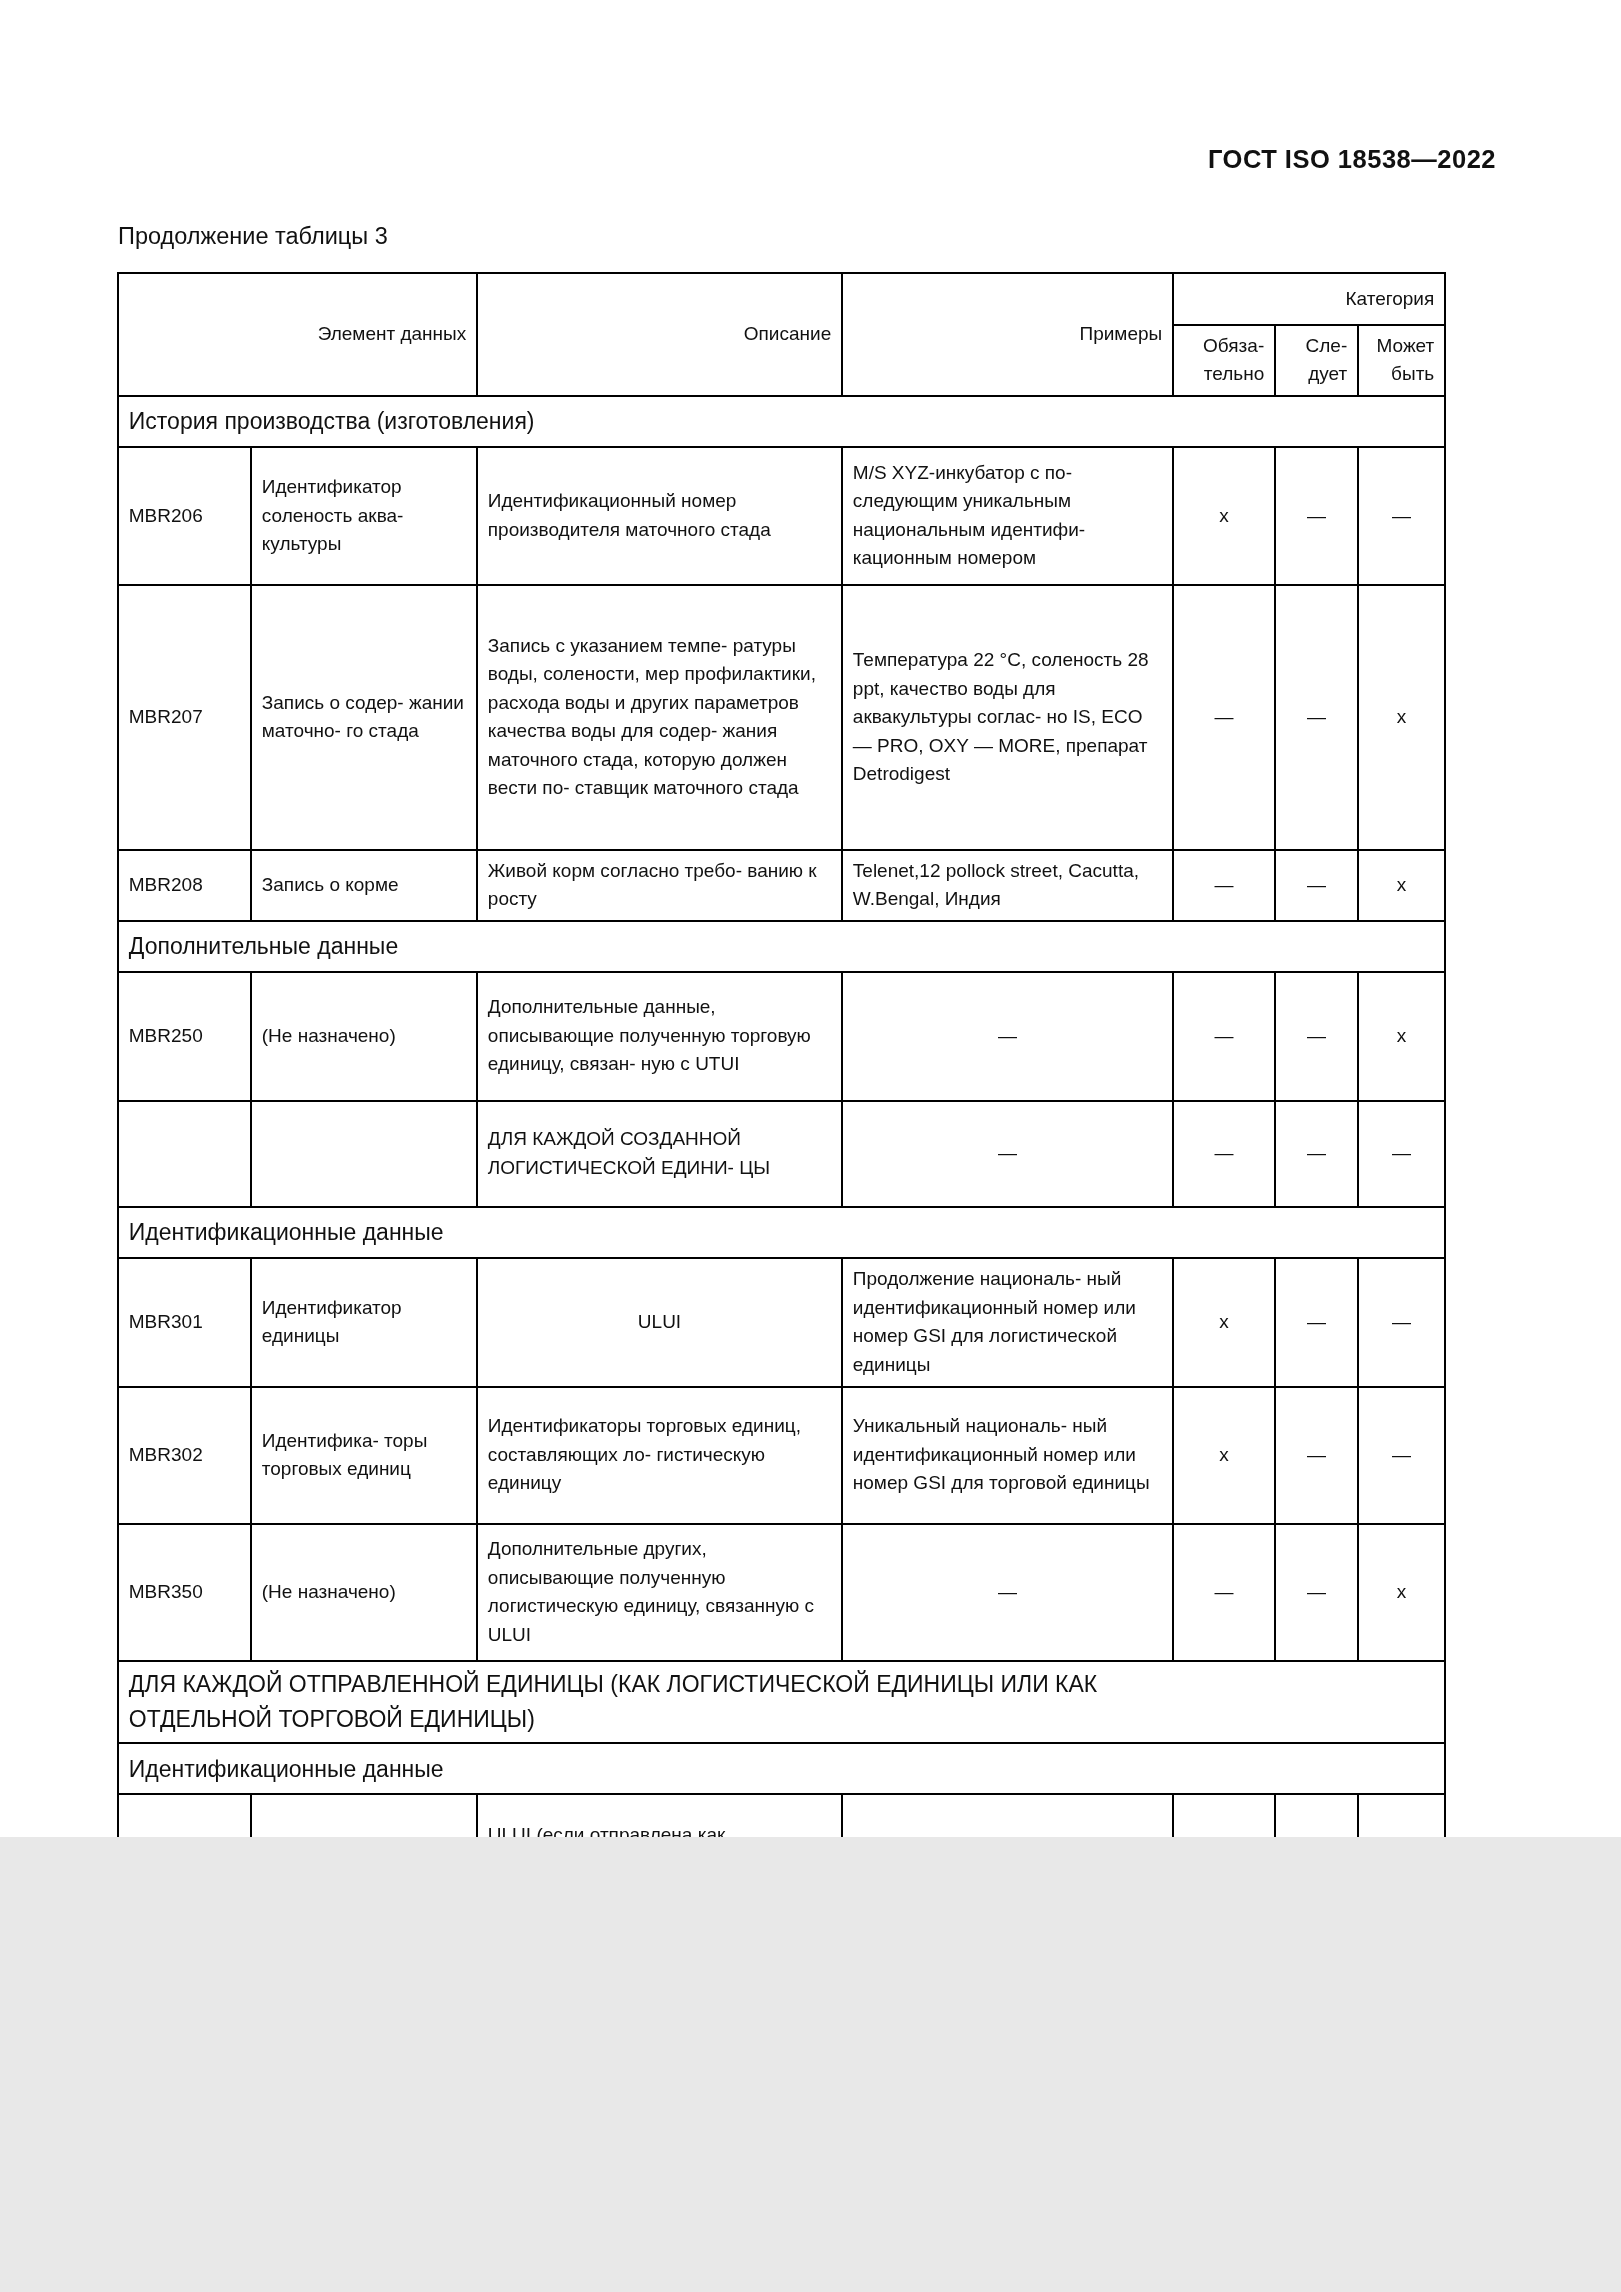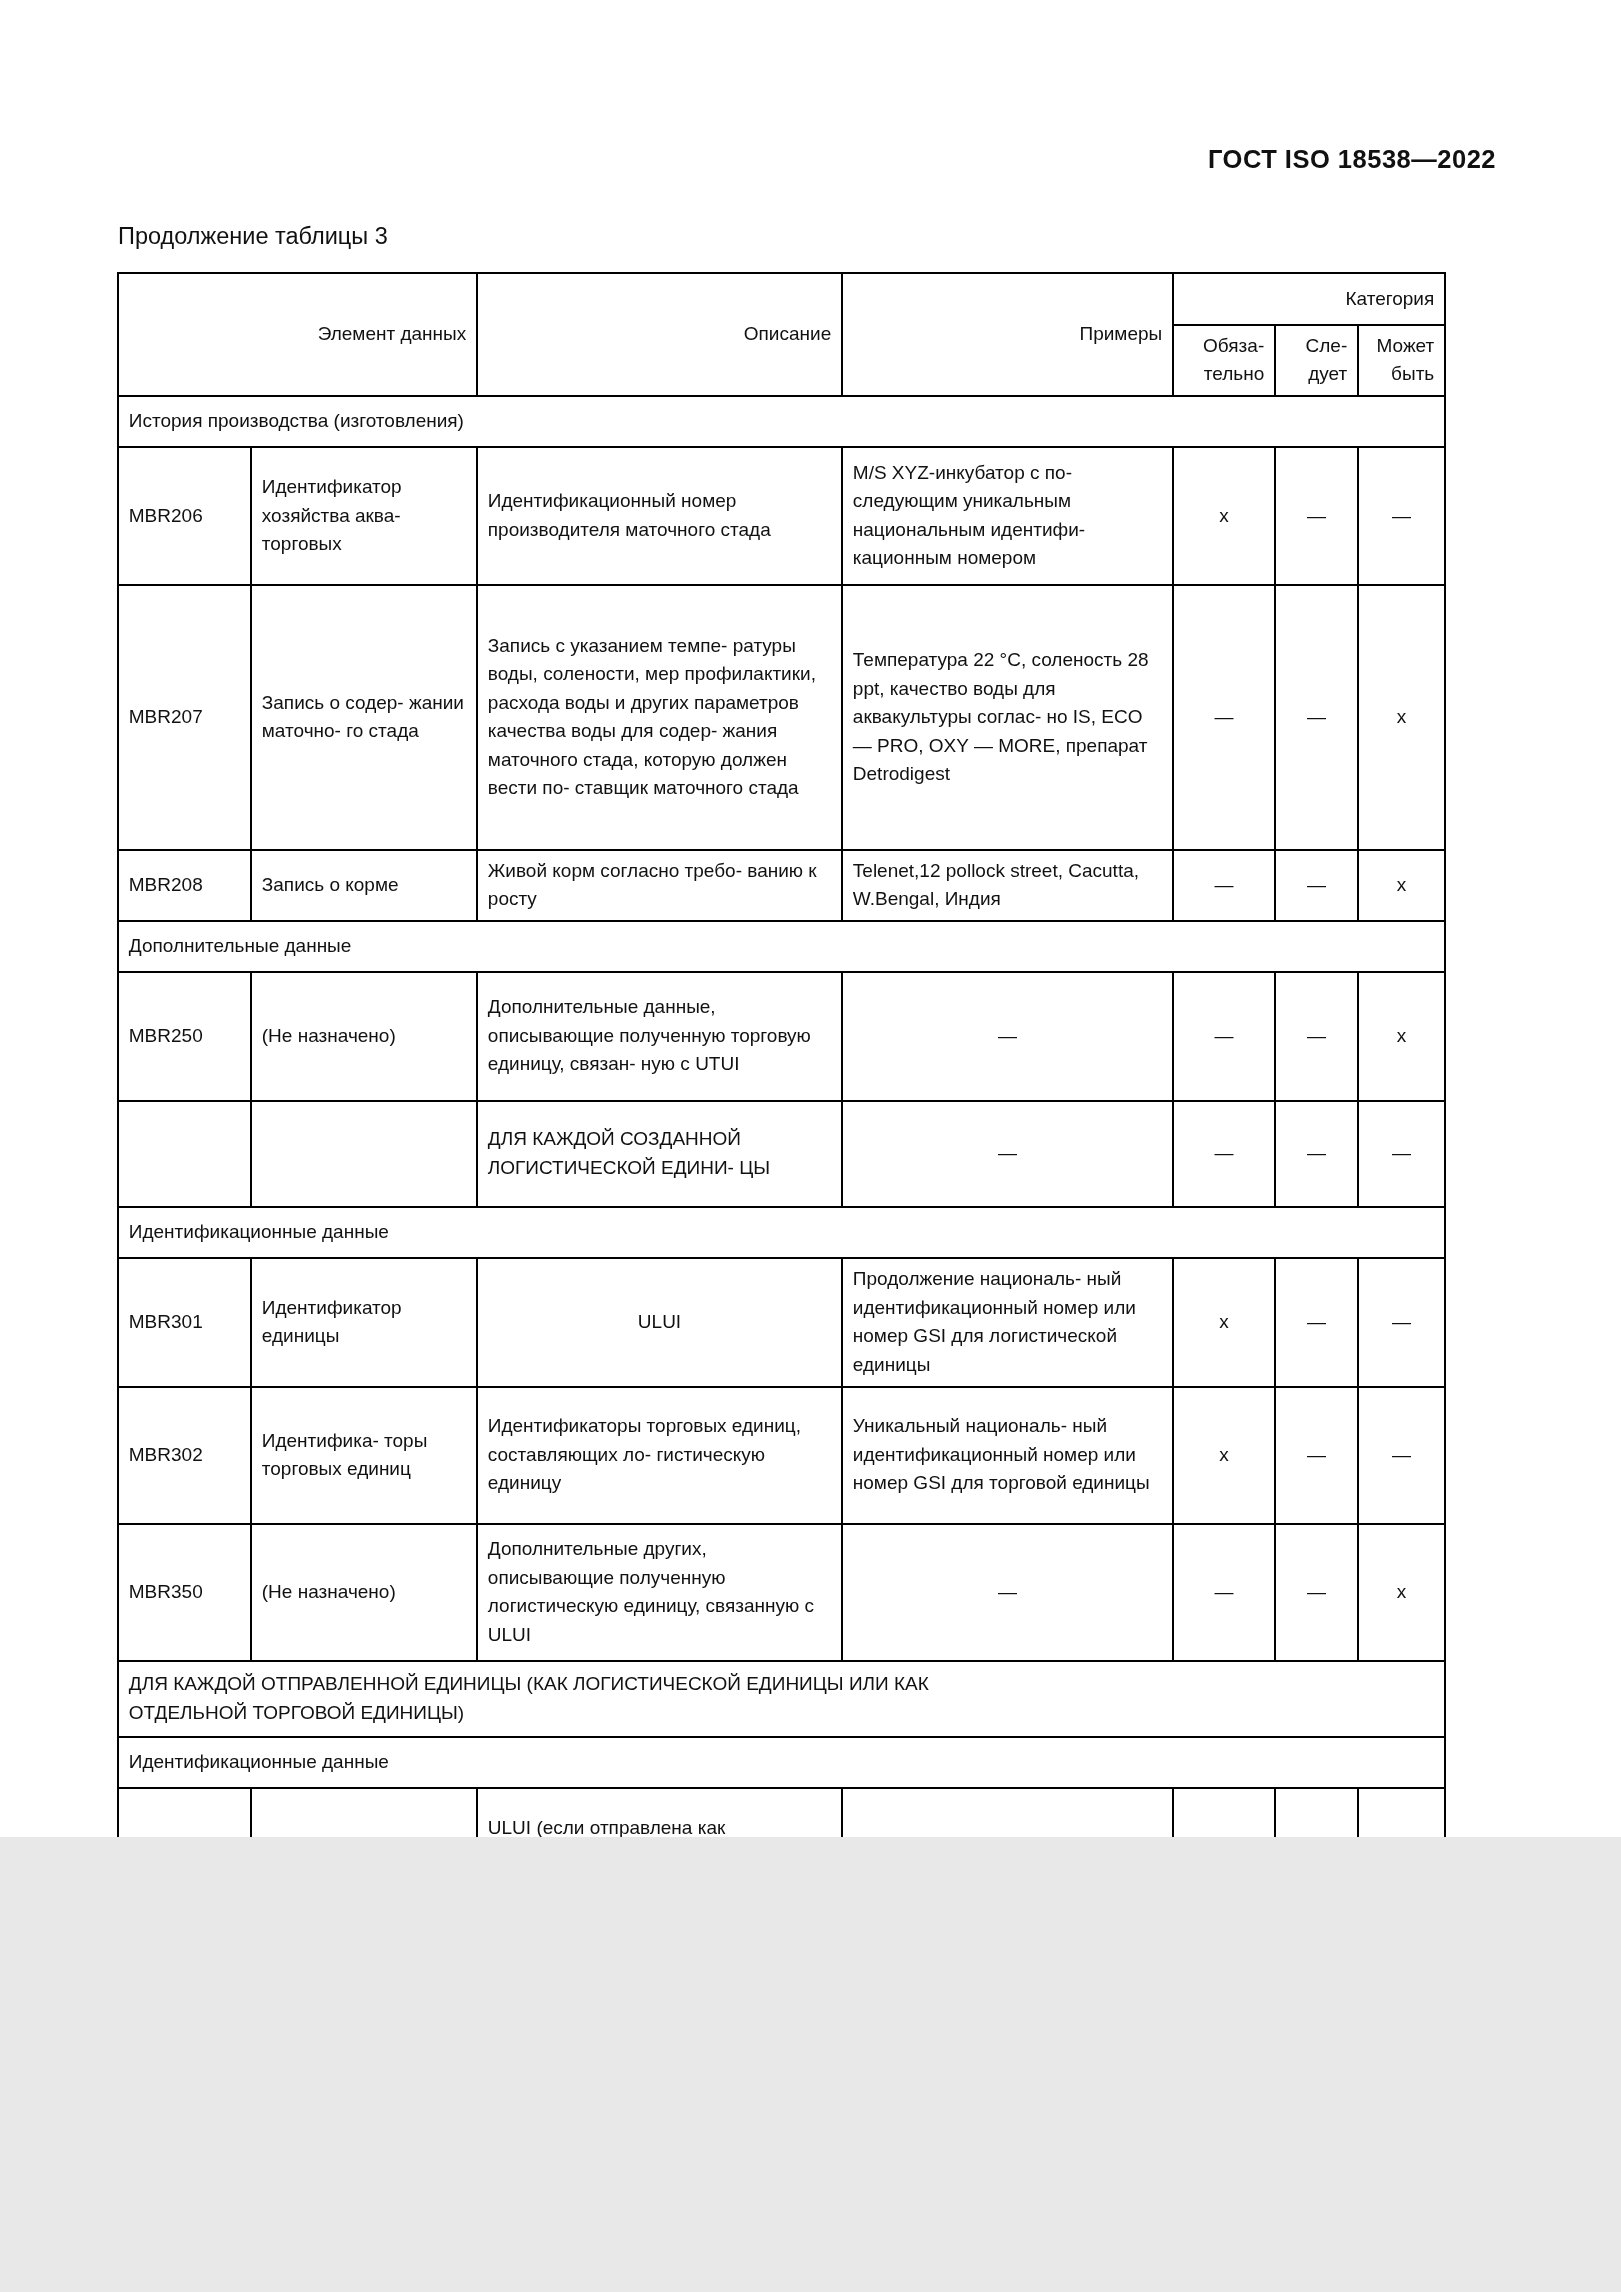--- a/index.html
+++ b/index.html
@@ -33,21 +33,21 @@
     padding:5.9px 9.8px;
     vertical-align:middle;
     font-weight:normal;
     overflow:hidden;
   }
   tr.h-top  { height:52px; }
   tr.h-sub  { height:66px; }
   th { text-align:right; }
   .pre { white-space:pre-line; }
   td.section {
-    font-weight:bold; font-size:19px; text-align:left; padding-left:11.8px;margin-left:36px;
+    font-weight:bold; font-size:23px; text-align:left; padding-left:11.8px;margin-left:36px;
   }
   tr.sec    { height:51px; }
   tr.sec2   { height:76px; }
   td.code   { text-align:left; }
   td.c      { text-align:center; }
   td.lt     { text-align:left; }
   .page-number {
     position:absolute; top:2068px; left:1411px;
     font-size:23.5px;
   }
@@ -86,21 +86,21 @@
       <th class="pre">Может
 быть</th>
     </tr>
 
     <tr class="sec">
       <td class="section pre" colspan="7">История производства (изготовления)</td>
     </tr>
 
     <tr style="height:138px">
       <td class="code">MBR206</td>
-      <td class="lt">Идентификатор хозяйства аква- торговых</td>
+      <td class="lt">Идентификатор соленость аква- культуры</td>
       <td class="lt">Идентификационный номер производителя маточного стада</td>
       <td class="lt">M/S XYZ-инкубатор с по- следующим уникальным национальным идентифи- кационным номером</td>
       <td class="c">x</td>
       <td class="c">—</td>
       <td class="c">—</td>
     </tr>
 
     <tr style="height:265px">
       <td class="code">MBR207</td>
       <td class="lt">Запись о содер- жании маточно- го стада</td>

